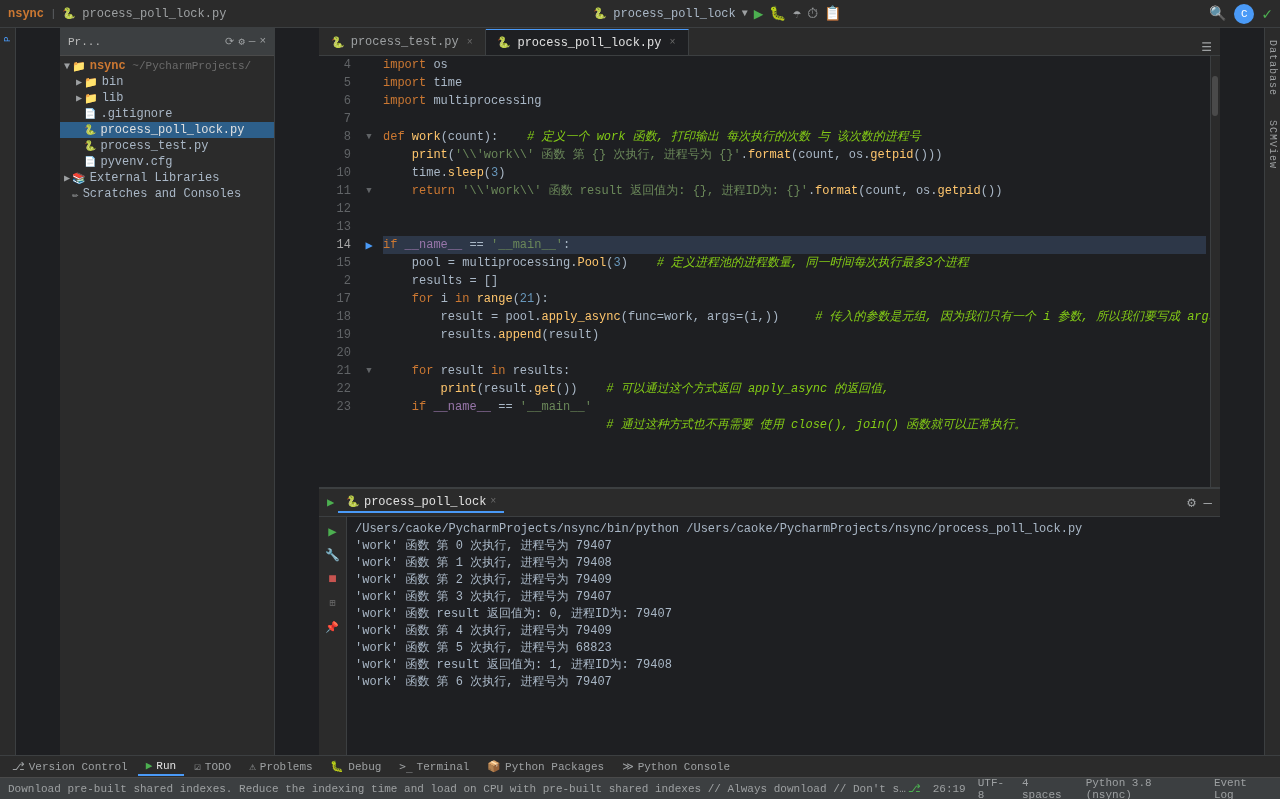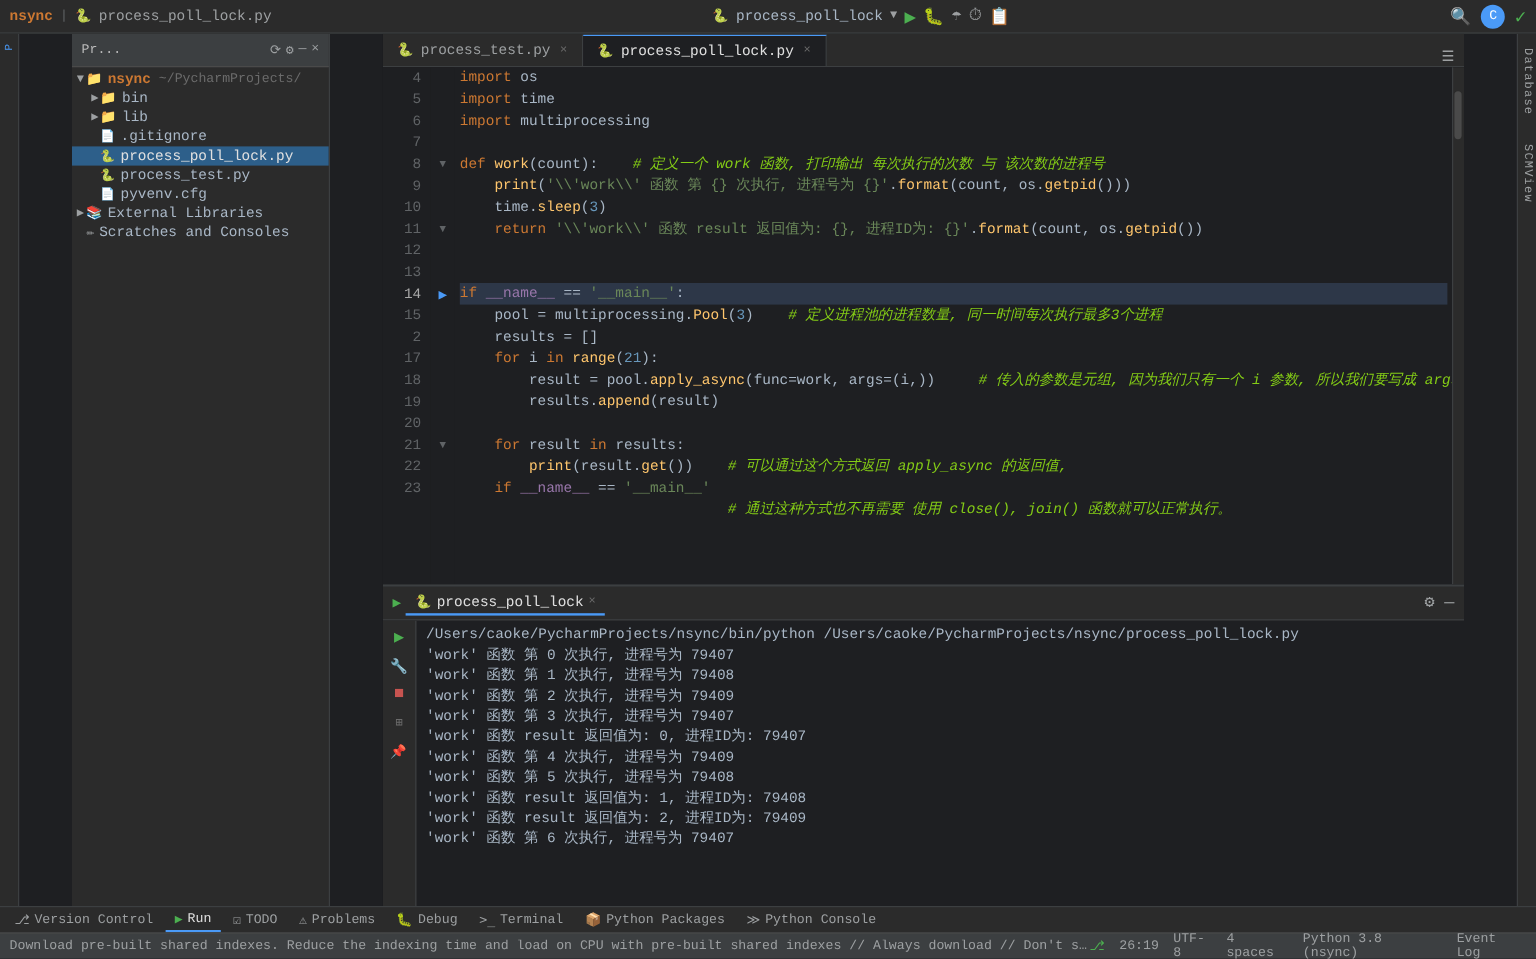--- a/index.html
+++ b/index.html
@@ -329,23 +329,22 @@
         </div>
 
         <div id="run-console" class="scrollable-area">
           <div class="console-line path"><span>/Users/caoke/PycharmProjects/nsync/bin/python /Users/caoke/PycharmProjects/nsync/process_poll_lock.py</span></div>
           <div class="console-line">'work' 函数 第 0 次执行, 进程号为 79407</div>
           <div class="console-line">'work' 函数 第 1 次执行, 进程号为 79408</div>
           <div class="console-line">'work' 函数 第 2 次执行, 进程号为 79409</div>
           <div class="console-line">'work' 函数 第 3 次执行, 进程号为 79407</div>
           <div class="console-line">'work' 函数 result 返回值为: 0, 进程ID为: 79407</div>
           <div class="console-line">'work' 函数 第 4 次执行, 进程号为 79409</div>
-          <div class="console-line">'work' 函数 第 5 次执行, 进程号为 79408</div>
+          <div class="console-line">'work' 函数 第 5 次执行, 进程号为 68823</div>
           <div class="console-line">'work' 函数 result 返回值为: 1, 进程ID为: 79408</div>
-          <div class="console-line">'work' 函数 result 返回值为: 2, 进程ID为: 79409</div>
           <div class="console-line">'work' 函数 第 6 次执行, 进程号为 79407</div>
         </div>
       </div>
     </div>
 
   </div>
 
   <div id="right-sidebar" style="display:flex; flex-direction:column; align-items:center; background:#2b2b2b; border-left:1px solid #3c3f41; width:16px;">
     <div class="right-tab-label">Database</div>
     <div style="margin-top:8px;" class="right-tab-label">SCMView</div>

